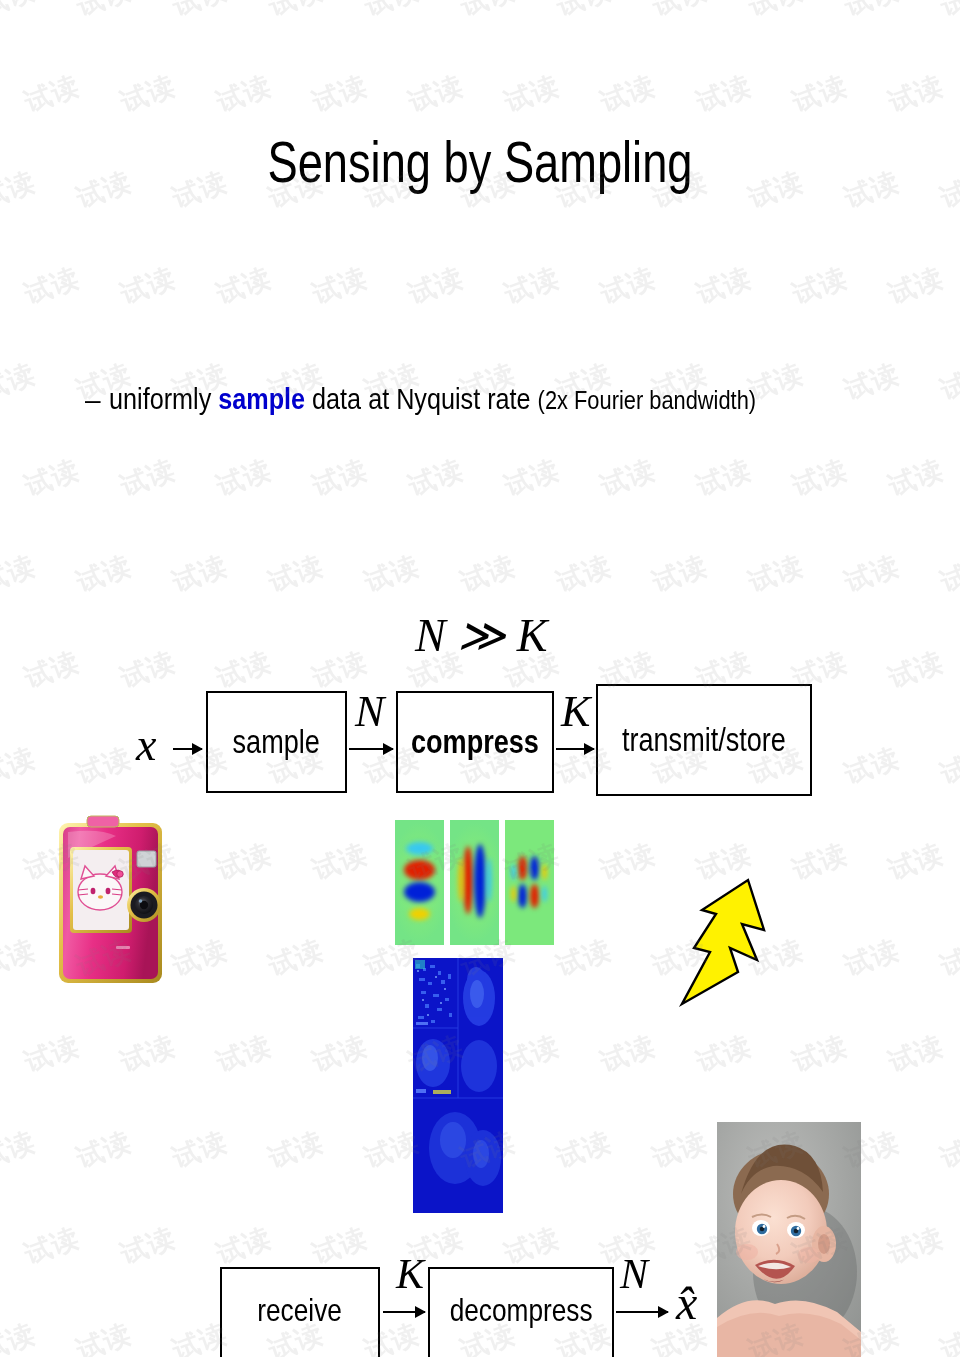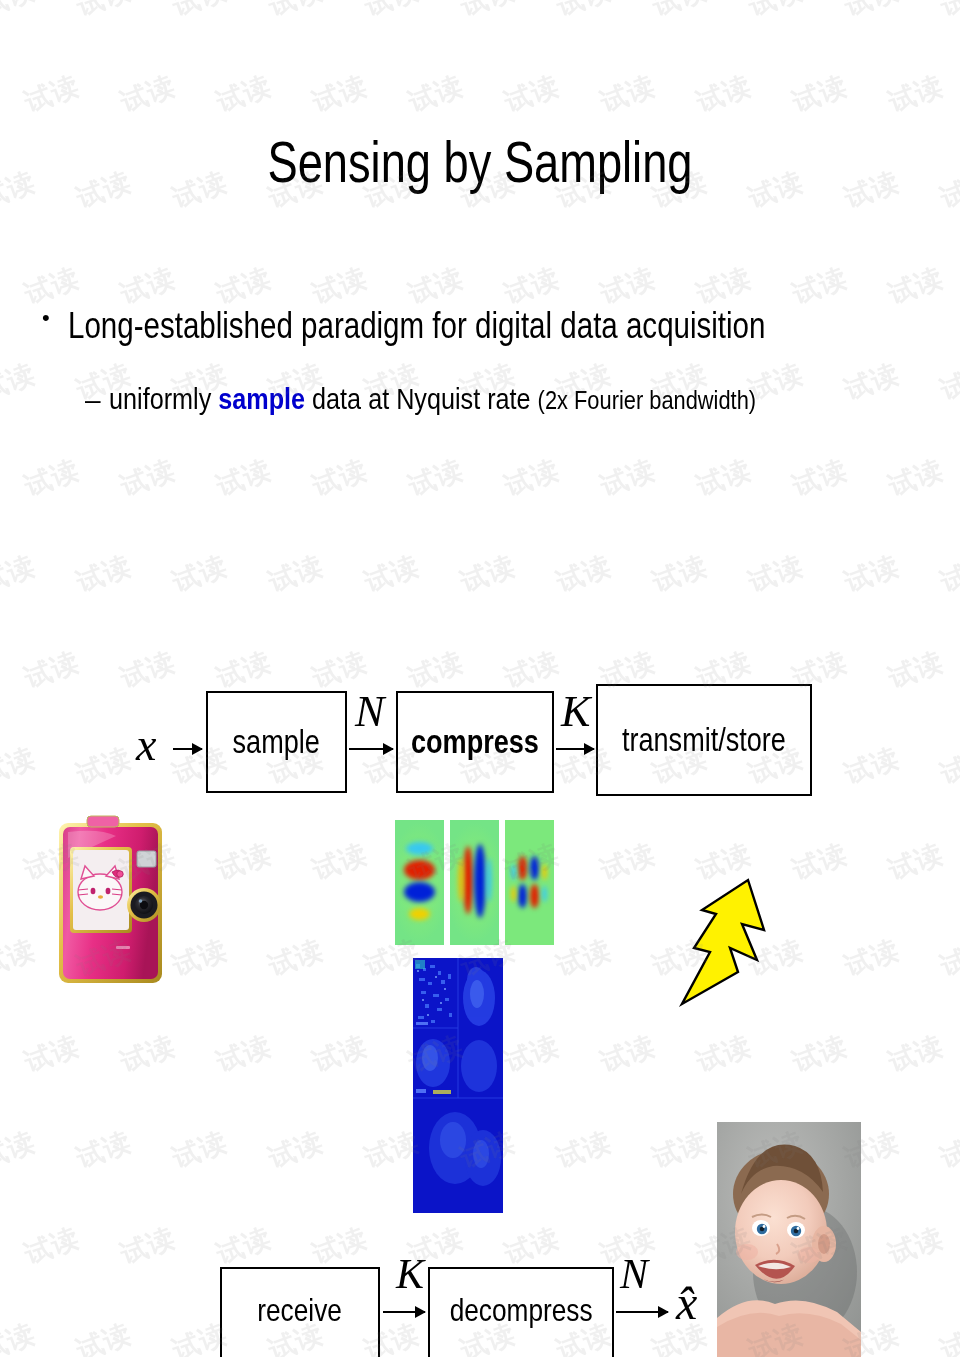--- a/index.html
+++ b/index.html
@@ -231,31 +231,29 @@
   #caption .c1 { color: #2222CC; }
   #caption div { transform: scaleX(0.86); transform-origin: right center; }
 </style>
 </head>
 <body>
 
 <div id="slide">
 
   <div id="title">Sensing by Sampling</div>
 
-  <div id="bullet1" class="bullet-row">
-    <span class="marker">•</span><span class="btext">Long-established paradigm for digital data acquisition</span>
-  </div>
 
   <div id="sub1" class="bullet-row">
     <span class="dash">–</span><span class="subtext">
       <span>uniformly </span><span class="kw">sample</span><span> data at Nyquist rate </span><span class="small-paren">(2x Fourier bandwidth)</span>
     </span>
   </div>
 
 
+  <div class="mathsym" style="left:415px; top:608px; font-size:46px;">N ≫ K</div>
 
   <div class="mathsym" style="left:136px; top:718px; font-size:46px;">x</div>
 
   <div class="arrow" style="left:173px; top:748px; width:29px;"></div>
 
   <div class="proc-box" style="left:206px; top:691px; width:141px; height:102px;">
     <span class="proc-label">sample</span>
   </div>
 
   <div class="mathsym" style="left:355px; top:686px; font-size:44px;">N</div>

